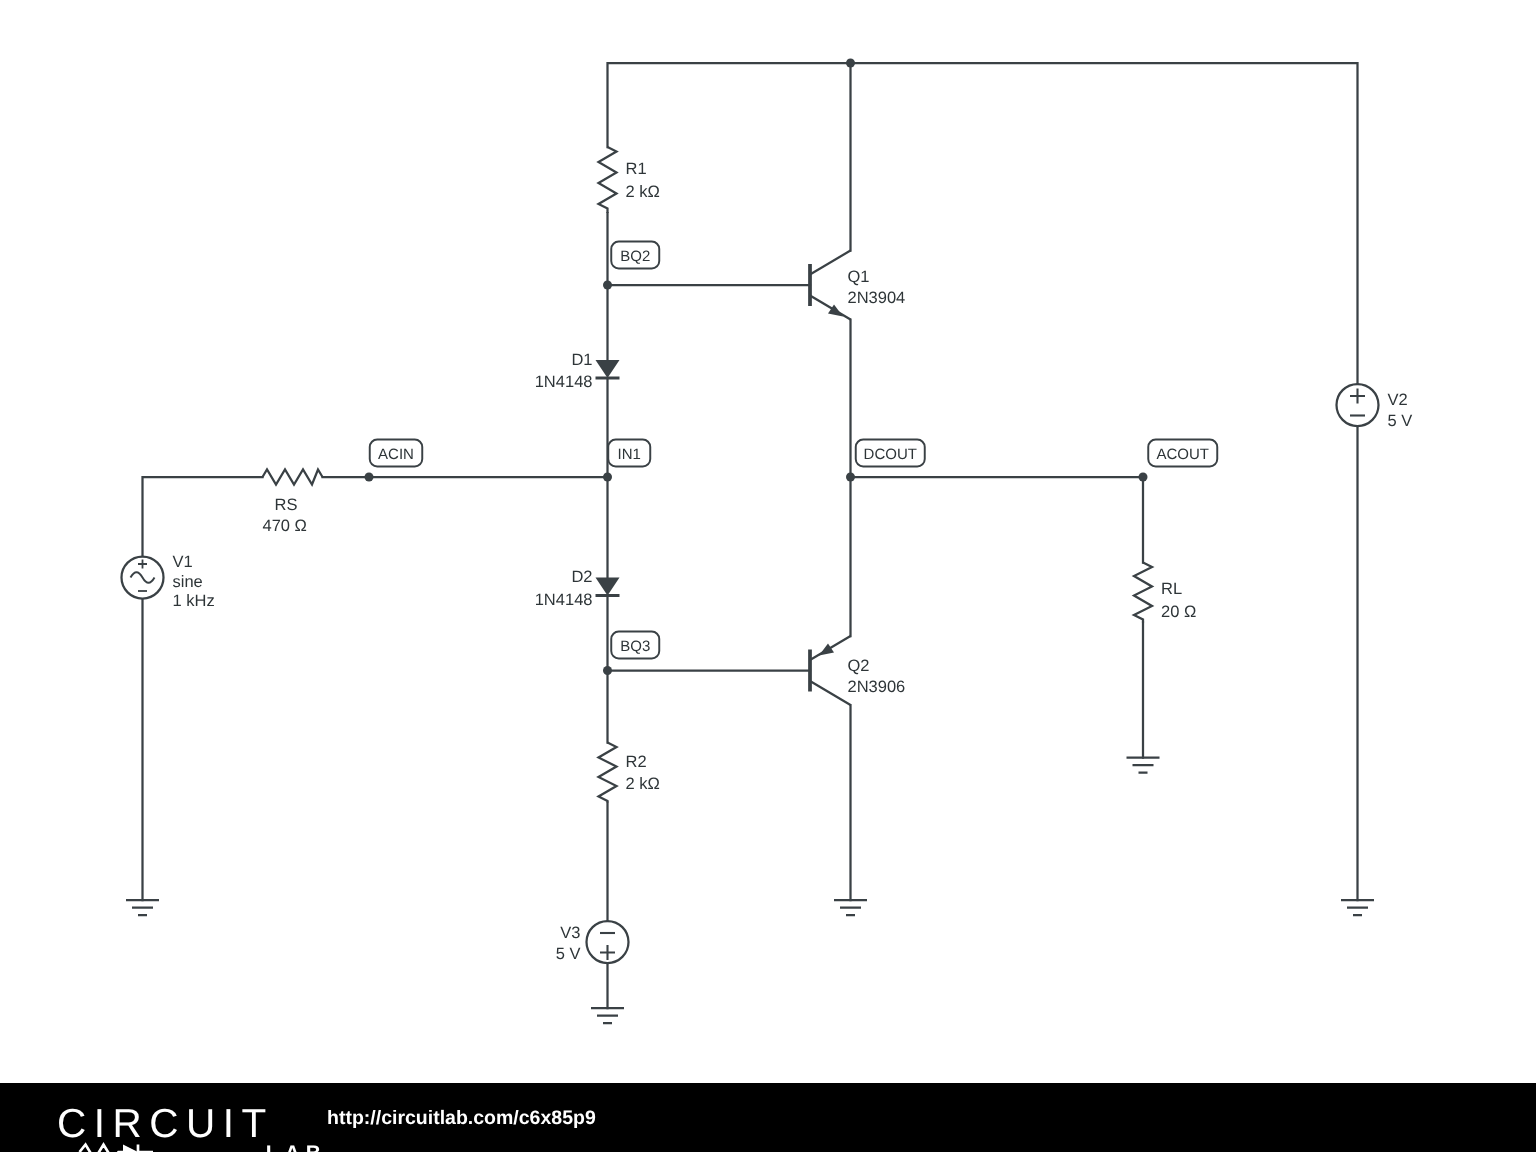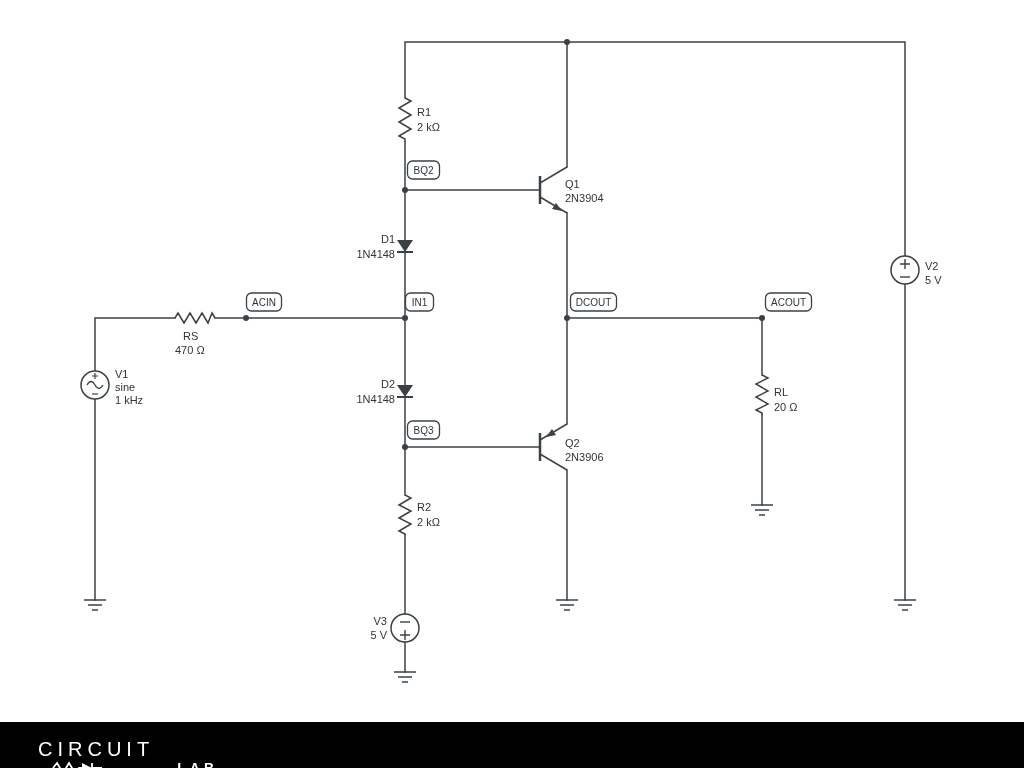--- a/index.html
+++ b/index.html
@@ -7,21 +7,21 @@
   .page { position: relative; width: 988px; height: 768px; background: #ffffff; }
   svg.schematic { display: block; }
   svg text { font-family: "Liberation Sans", sans-serif; }
   .clabel { font-size: 11px; fill: #2e3538; }
   .nlabel { font-size: 10px; fill: #2e3538; }
   .footer {
     position: absolute; left: 0; bottom: 0; width: 1024px; height: 46px;
     background: #000000; color: #ffffff; display: flex; align-items: center;
   }
   .logo { width: 180px; padding-left: 38px; display: flex; flex-direction: column; justify-content: center; }
-  .logo-top { font-size: 20px; line-height: 21px; letter-spacing: 5px; color: #ffffff; font-weight: 400; margin-top: 25px; }
+  .logo-top { font-size: 27px; line-height: 21px; letter-spacing: 5px; color: #ffffff; font-weight: 400; margin-top: 25px; }
   .logo-bottom { display: flex; align-items: center; gap: 16px; padding-left: 14px; justify-content: space-between; }
   .logo-bottom .lab { font-size: 14px; font-weight: bold; letter-spacing: 4px; line-height: 16px; }
   .meta { font-size: 13px; line-height: 18px; }
   .meta .author { font-style: italic; }
   .meta .sep { margin: 0 4px; }
   .meta .title { font-weight: bold; }
   .meta .url { font-weight: bold; }
 </style>
 </head>
 <body>
@@ -173,16 +173,17 @@
       <div class="logo-bottom">
         <svg width="52" height="16" viewBox="0 0 52 16">
           <path d="M1,8 L5,3 L11,13 L17,3 L23,13 L27,8 H30" stroke="#ffffff" stroke-width="1.8" fill="none"></path>
           <polygon points="30,3 30,13 40,8" fill="#ffffff"></polygon>
           <path d="M40,3 V13 M40,8 H50" stroke="#ffffff" stroke-width="1.8" fill="none"></path>
         </svg>
         <span class="lab">LAB</span>
       </div>
     </div>
     <div class="meta">
+      <div class="url">http://circuitlab.com/c6x85p9</div>
     </div>
   </div>
 
 </div>
 
 </body></html>

